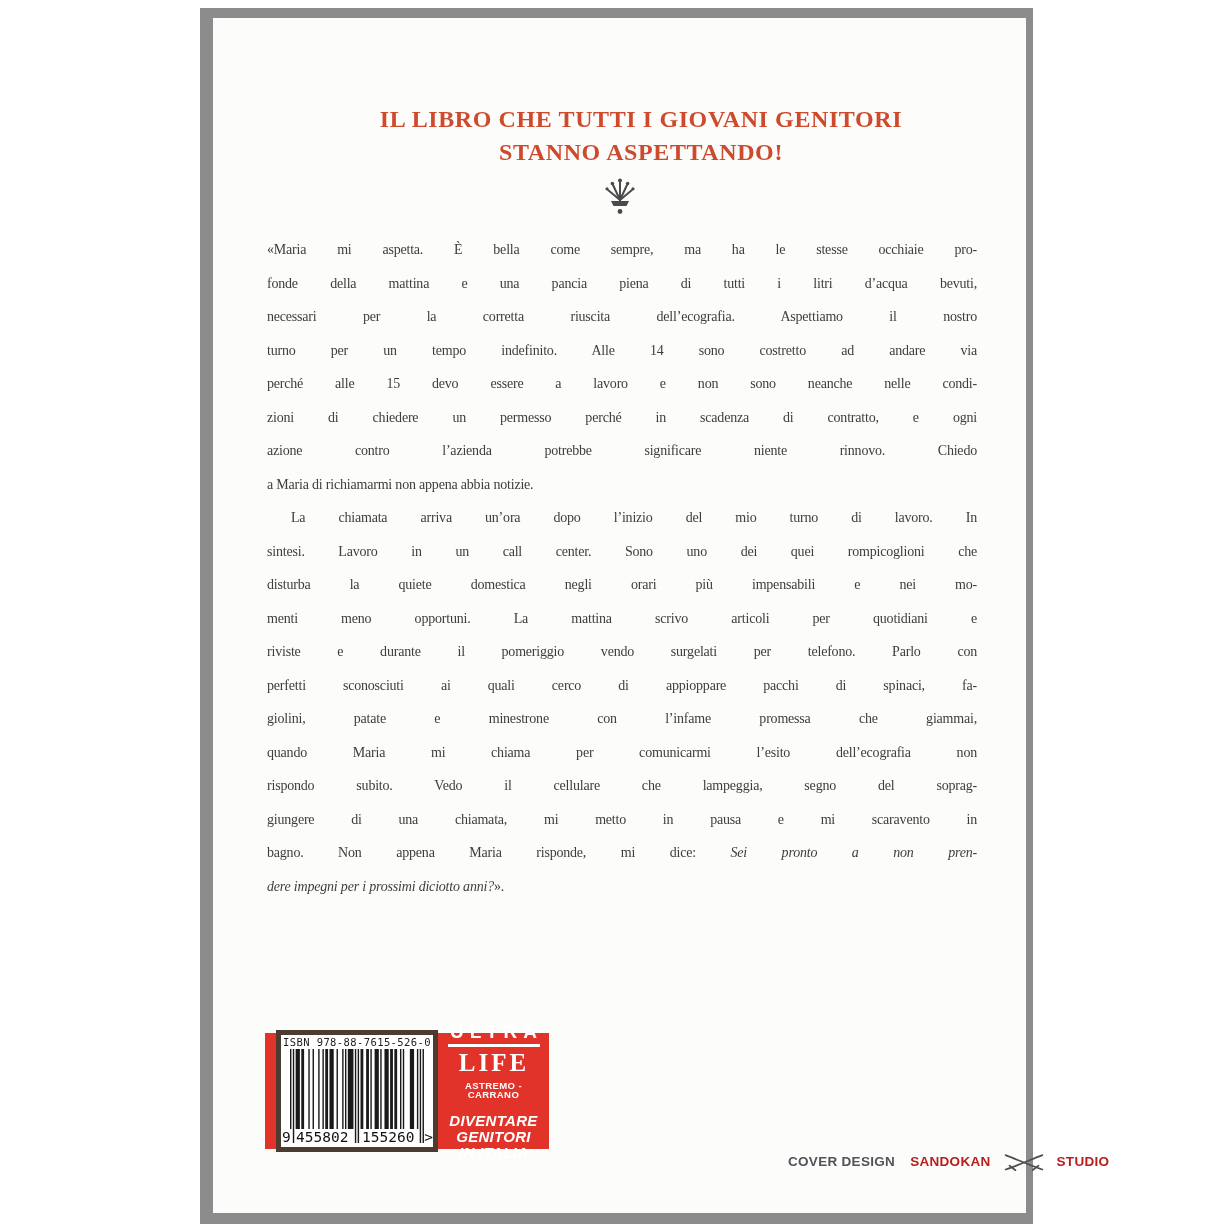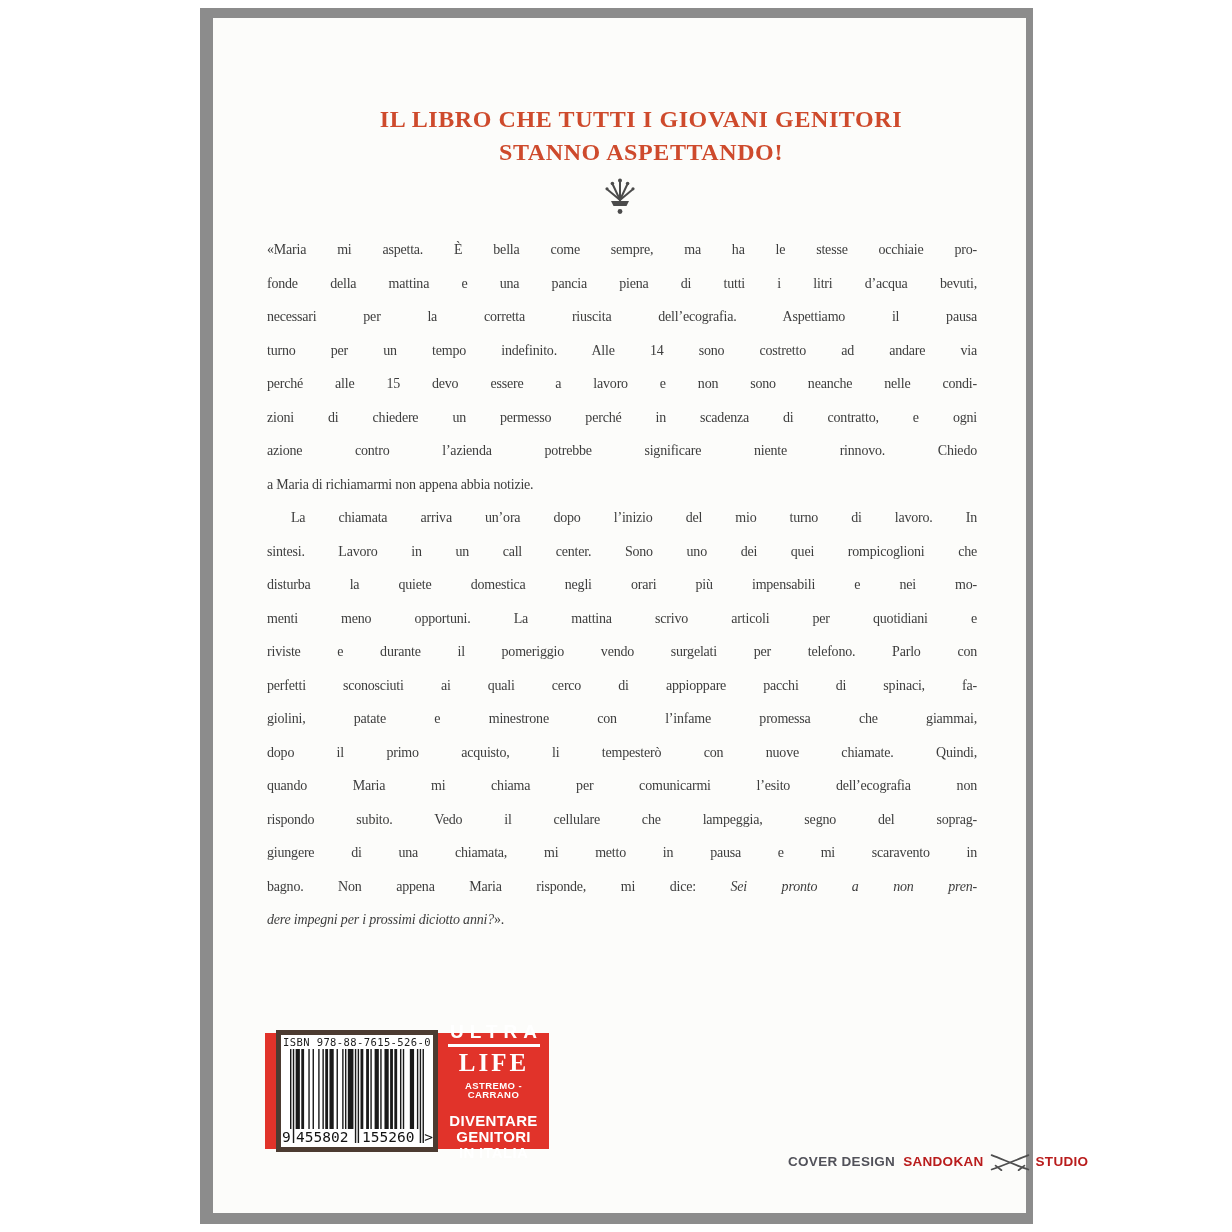--- a/index.html
+++ b/index.html
@@ -57,24 +57,24 @@
   .bn-arrow { right:-2px; background:transparent !important; }
   
   .imprint {
     flex:1; display:flex; flex-direction:column; align-items:center;
     color:#ffffff; font-family:"Liberation Sans", sans-serif; margin-top:0;
   }
   .imprint .ultra { font-size:19px; font-weight:bold; letter-spacing:6px; margin-left:6px; line-height:1; }
   .imprint .rule { width:92px; height:3px; background:#ffffff; margin:3px 0 3px; }
   .imprint .life { font-family:"Liberation Serif", serif; font-weight:bold; font-size:25px; letter-spacing:3px; margin-left:1px; line-height:1; }
   .imprint .authors { font-size:9.5px; font-weight:bold; letter-spacing:0.4px; margin-top:6px; line-height:1;text-align:center; }
-  .imprint .booktitle { font-size:15px; font-weight:bold; line-height:16px; margin-top:13px; text-align:center; letter-spacing:0.3px; }
+  .imprint .booktitle { font-size:15px; font-weight:bold; line-height:16px; margin-top:13px; text-align:center; letter-spacing:0.3px;font-style:italic; }
   
   .credits {
-    position:absolute; left:575px; top:1133px; display:flex; align-items:center; gap:8px;
+    position:absolute; left:575px; top:1133px; display:flex; align-items:center; gap:15px;
     font-family:"Liberation Sans", sans-serif; font-size:13.5px; font-weight:bold; letter-spacing:0.3px;
     white-space:nowrap;
   }
   .c-prefix { color:#52525a; }
   .c-name, .c-suffix { color:#b91c1c; }
   .swords { display:flex; margin:0 -3px; position:relative; top:2px; }
 </style>
 </head>
 <body>
 
@@ -104,34 +104,33 @@
           <path d="M8 26 L26 26 L23.5 31 L10.5 31 Z"></path>
           <circle cx="17" cy="36.5" r="2.4"></circle>
         </g>
       </svg>
     </span>
   </div>
 
   <div class="blurb" id="blurb">
       <div class="line"><span>«Maria mi aspetta. È bella come sempre, ma ha le stesse occhiaie pro-</span></div>
       <div class="line"><span>fonde della mattina e una pancia piena di tutti i litri d’acqua bevuti,</span></div>
-      <div class="line"><span>necessari per la corretta riuscita dell’ecografia. Aspettiamo il pausa</span></div>
+      <div class="line"><span>necessari per la corretta riuscita dell’ecografia. Aspettiamo il nostro</span></div>
       <div class="line"><span>turno per un tempo indefinito. Alle 14 sono costretto ad andare via</span></div>
       <div class="line"><span>perché alle 15 devo essere a lavoro e non sono neanche nelle condi-</span></div>
       <div class="line"><span>zioni di chiedere un permesso perché in scadenza di contratto, e ogni</span></div>
       <div class="line"><span>azione contro l’azienda potrebbe significare niente rinnovo. Chiedo</span></div>
       <div class="line flush"><span>a Maria di richiamarmi non appena abbia notizie.</span></div>
       <div class="line indent"><span>La chiamata arriva un’ora dopo l’inizio del mio turno di lavoro. In</span></div>
       <div class="line"><span>sintesi. Lavoro in un call center. Sono uno dei quei rompicoglioni che</span></div>
       <div class="line"><span>disturba la quiete domestica negli orari più impensabili e nei mo-</span></div>
       <div class="line"><span>menti meno opportuni. La mattina scrivo articoli per quotidiani e</span></div>
       <div class="line"><span>riviste e durante il pomeriggio vendo surgelati per telefono. Parlo con</span></div>
       <div class="line"><span>perfetti sconosciuti ai quali cerco di appioppare pacchi di spinaci, fa-</span></div>
       <div class="line"><span>giolini, patate e minestrone con l’infame promessa che giammai,</span></div>
-      <div class="line"><span>dopo il primo acquisto, li tempesterò con nuove chiamate. Quindi,</span></div>
       <div class="line"><span>quando Maria mi chiama per comunicarmi l’esito dell’ecografia non</span></div>
       <div class="line"><span>rispondo subito. Vedo il cellulare che lampeggia, segno del soprag-</span></div>
       <div class="line"><span>giungere di una chiamata, mi metto in pausa e mi scaravento in</span></div>
       <div class="line"><span>bagno. Non appena Maria risponde, mi dice: </span><em>Sei pronto a non pren-</em></div>
       <div class="line flush"><em>dere impegni per i prossimi diciotto anni?</em><span>».</span></div>
     </div>
 
   <div class="isbn-block">
     <div class="barcode-panel">
       <div class="isbn-label">ISBN 978-88-7615-526-0</div>

